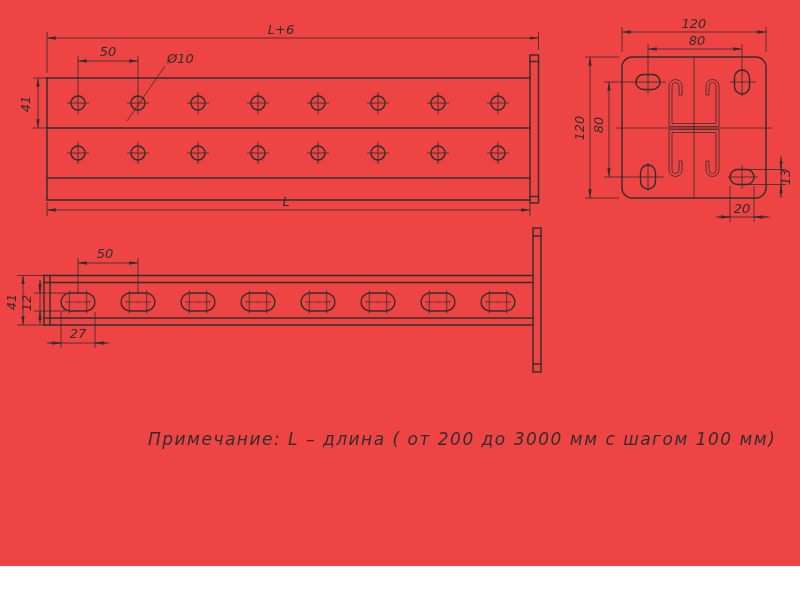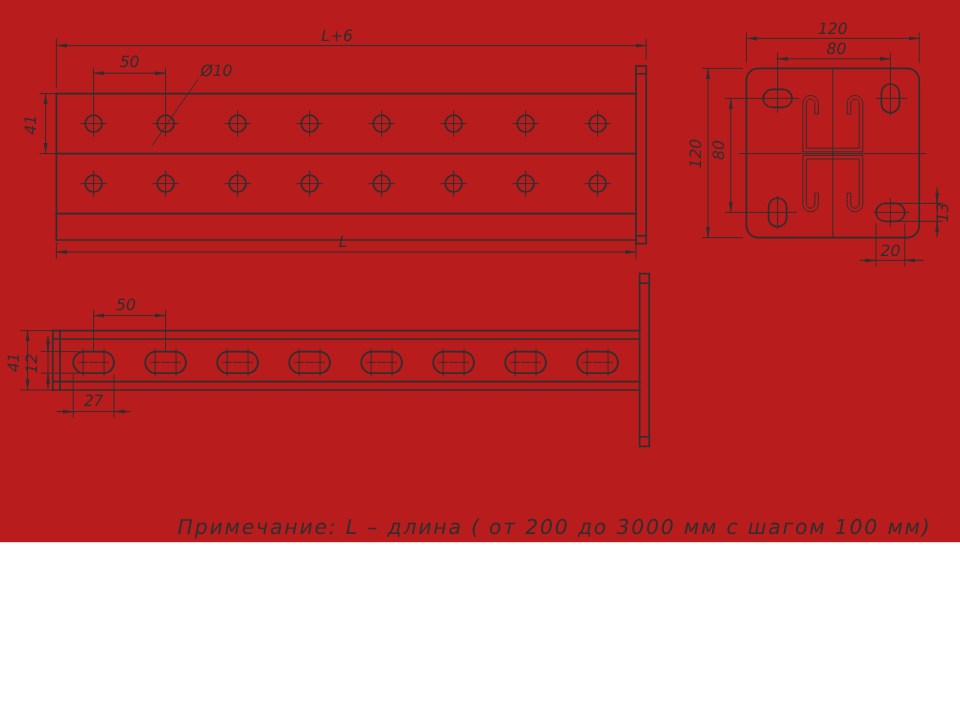--- a/index.html
+++ b/index.html
@@ -1,16 +1,16 @@
 <!DOCTYPE html>
 <html><head>
 <meta charset="utf-8">
 <style>
   html,body { margin:0; padding:0; background:#ffffff; }
-  .stage { position:relative; width:800px; height:452px; background:#b91c1c; overflow:hidden; }
+  .stage { position:relative; width:800px; height:566px; background:#ef4444; overflow:hidden; }
   svg { display:block; }
   .c  { stroke:#2f2f2f; stroke-width:1.4; fill:none; stroke-linecap:square; }
   .t  { stroke:#2f2f2f; stroke-width:0.8;  fill:none; }
   .dim { font-family:"DejaVu Sans", sans-serif; font-style:italic; font-size:13px; fill:#2f2f2f; }
   .note { font-family:"DejaVu Sans", sans-serif; font-style:italic; font-size:17px; letter-spacing:1.5px; fill:#2f2f2f; }
   .mid { text-anchor:middle; }
 </style>
 </head>
 <body>
 

